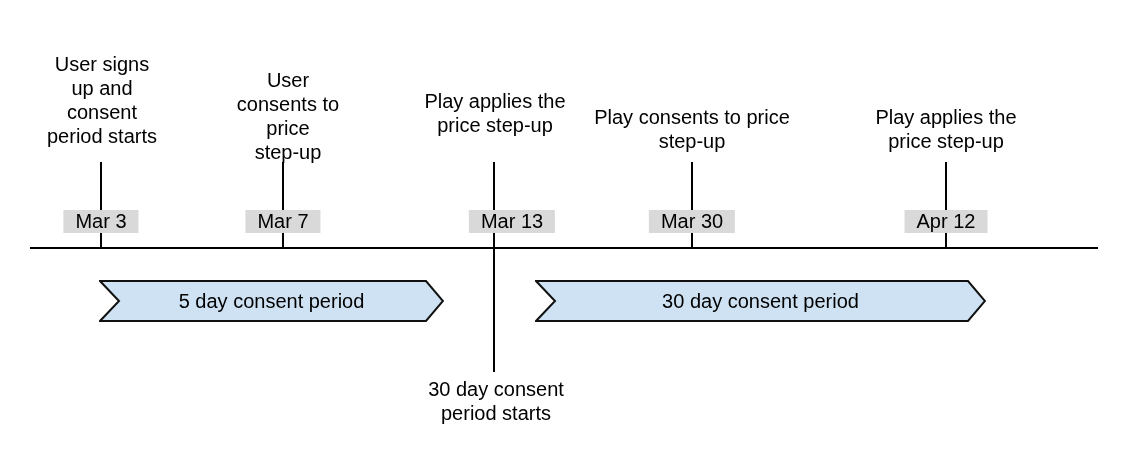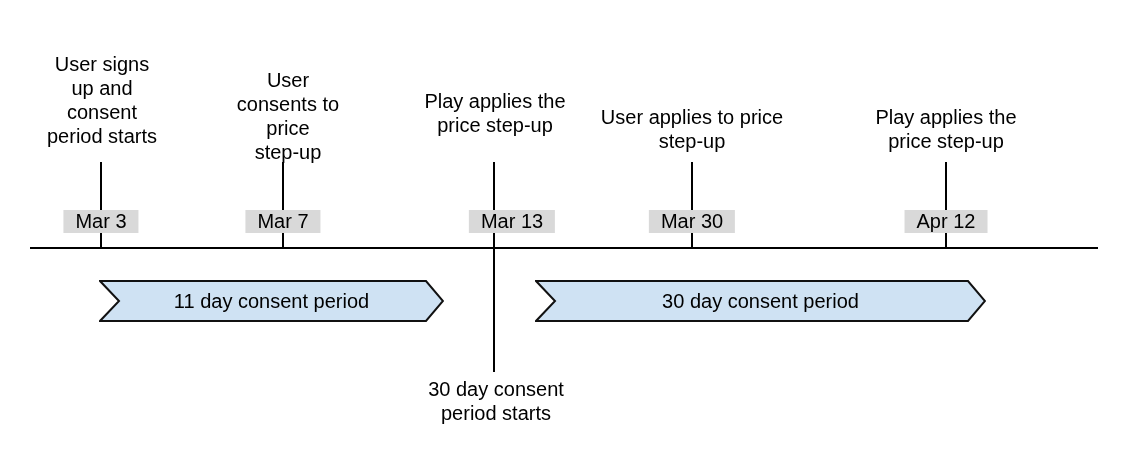--- a/index.html
+++ b/index.html
@@ -90,21 +90,21 @@
   <div class="event-label" style="left:42px;  top:52px;  width:120px;">User signs
 up and
 consent
 period starts</div>
   <div class="event-label" style="left:228px; top:52px;  width:120px;margin-top:16px;">User
 consents to
 price
 step-up</div>
   <div class="event-label" style="left:410px; top:89px;  width:170px;">Play applies the
 price step-up</div>
-  <div class="event-label" style="left:582px; top:105px; width:220px;">User applies to price
+  <div class="event-label" style="left:582px; top:105px; width:220px;">Play consents to price
 step-up</div>
   <div class="event-label" style="left:861px; top:105px; width:170px;">Play applies the
 price step-up</div>
 
   <div class="tick" style="left:100px; top:162px; height:87px;"></div>
   <div class="tick" style="left:282px; top:162px; height:87px;"></div>
   <div class="tick" style="left:493px; top:162px; height:87px;"></div>
   <div class="tick" style="left:691px; top:162px; height:87px;"></div>
   <div class="tick" style="left:945px; top:162px; height:87px;"></div>
 
@@ -113,21 +113,21 @@
   <div class="date-badge" style="left:512px; top:210px;">Mar 13</div>
   <div class="date-badge" style="left:692px; top:210px;">Mar 30</div>
   <div class="date-badge" style="left:946px; top:210px;">Apr 12</div>
 
   <div class="axis" style="left:30px; top:247px; width:1068px;"></div>
 
   <div class="period" style="left:99px; top:280px; width:345px;">
     <svg width="345" height="42" viewBox="0 0 345 42">
       <polygon points="1,1 327,1 344,21 327,41 1,41 20,21"></polygon>
     </svg>
-    <div class="period-label">11 day consent period</div>
+    <div class="period-label">5 day consent period</div>
   </div>
 
   <div class="period" style="left:535px; top:280px; width:451px;">
     <svg width="451" height="42" viewBox="0 0 451 42">
       <polygon points="1,1 433,1 450,21 433,41 1,41 20,21"></polygon>
     </svg>
     <div class="period-label">30 day consent period</div>
   </div>
 
   <div class="tick" style="left:493px; top:249px; height:123px;"></div>

